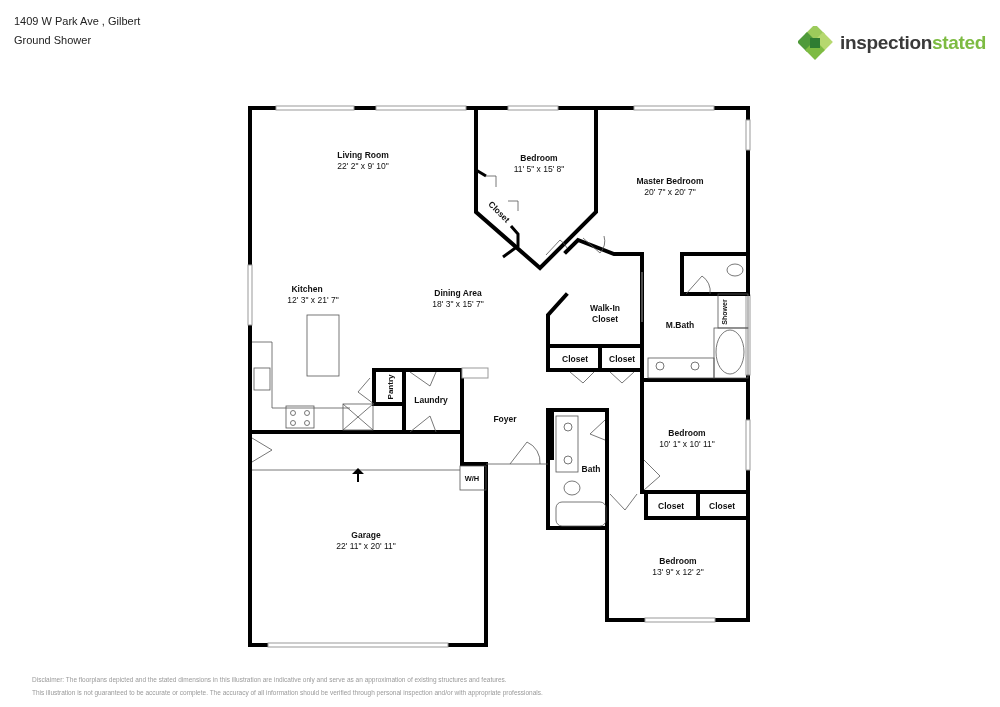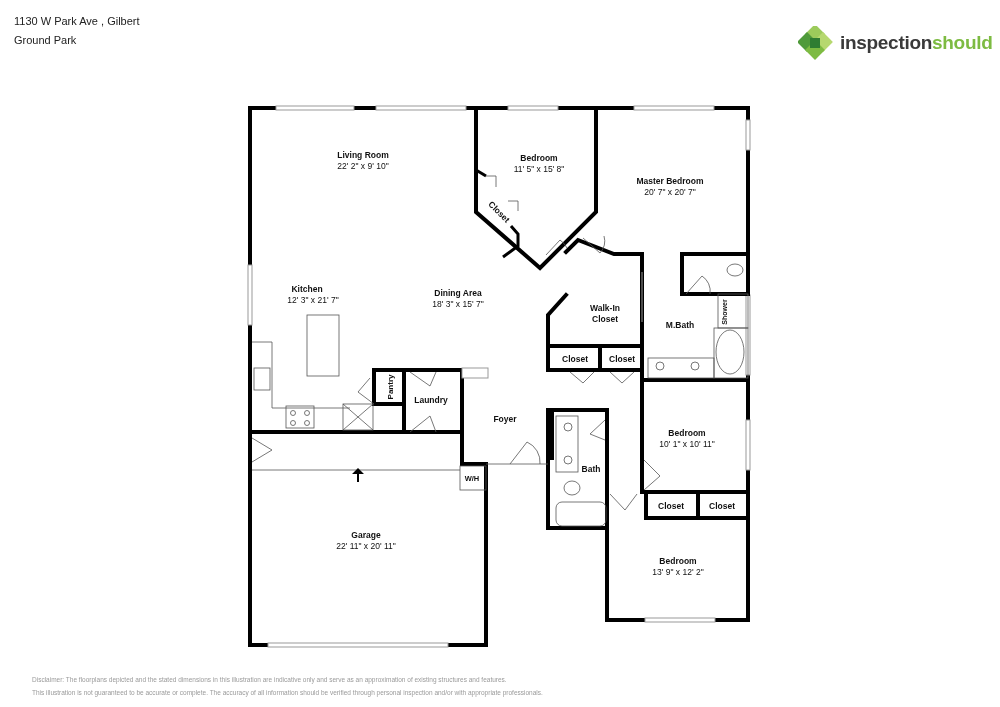--- a/index.html
+++ b/index.html
@@ -14,33 +14,33 @@
   .tw{stroke:#000;stroke-width:3;fill:none;}
   .thin{stroke:#555;stroke-width:0.8;fill:none;}
   .win{stroke:#999;stroke-width:1;fill:#fff;}
   .lbl{font-family:"Liberation Sans",sans-serif;font-size:8.5px;font-weight:bold;text-anchor:middle;fill:#111;}
   .dim{font-family:"Liberation Sans",sans-serif;font-size:8.5px;text-anchor:middle;fill:#111;}
 </style>
 </head>
 <body>
 
 <div class="hdr">
-  <div>1130 W Park Ave , Gilbert</div>
-  <div>Ground Park</div>
+  <div>1409 W Park Ave , Gilbert</div>
+  <div>Ground Shower</div>
 </div>
 
 <div class="logo">
   <svg width="36" height="34" viewBox="0 0 36 34">
     <rect x="10" y="1" width="14" height="14" transform="rotate(45 17 8)" fill="#9ccb5b"></rect>
     <rect x="2" y="9" width="14" height="14" transform="rotate(45 9 16)" fill="#4f9a3a"></rect>
     <rect x="18" y="9" width="14" height="14" transform="rotate(45 25 16)" fill="#b6d86f"></rect>
     <rect x="10" y="17" width="14" height="14" transform="rotate(45 17 24)" fill="#7dbb42"></rect>
     <rect x="12" y="12" width="10" height="10" fill="#2f7d32"></rect>
   </svg>
-  <div class="logo-text"><span>inspection</span><span class="g">should</span></div>
+  <div class="logo-text"><span>inspection</span><span class="g">stated</span></div>
 </div>
 
 <svg class="plan" width="1000" height="707">
 
   <g>
     <line class="w" x1="250" y1="108" x2="748" y2="108"></line>
     <line class="w" x1="250" y1="108" x2="250" y2="432"></line>
     <line class="w" x1="748" y1="108" x2="748" y2="380"></line>
     <line class="w" x1="748" y1="380" x2="748" y2="620"></line>
     <line class="w" x1="607" y1="620" x2="748" y2="620"></line>

